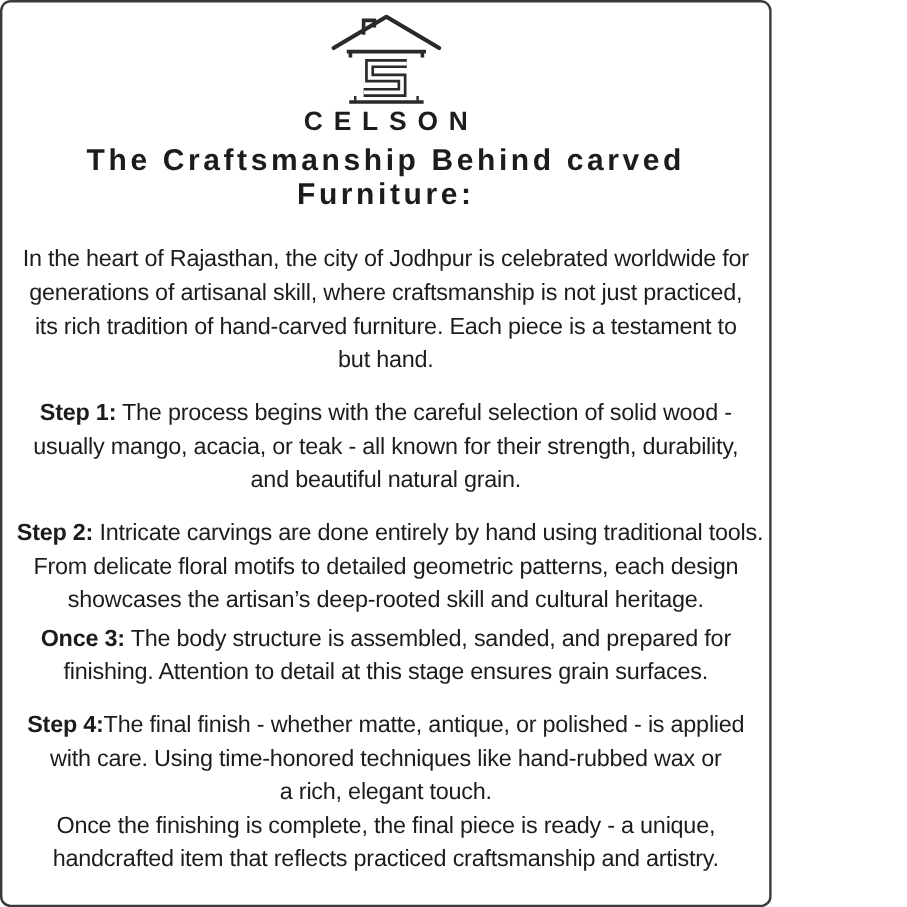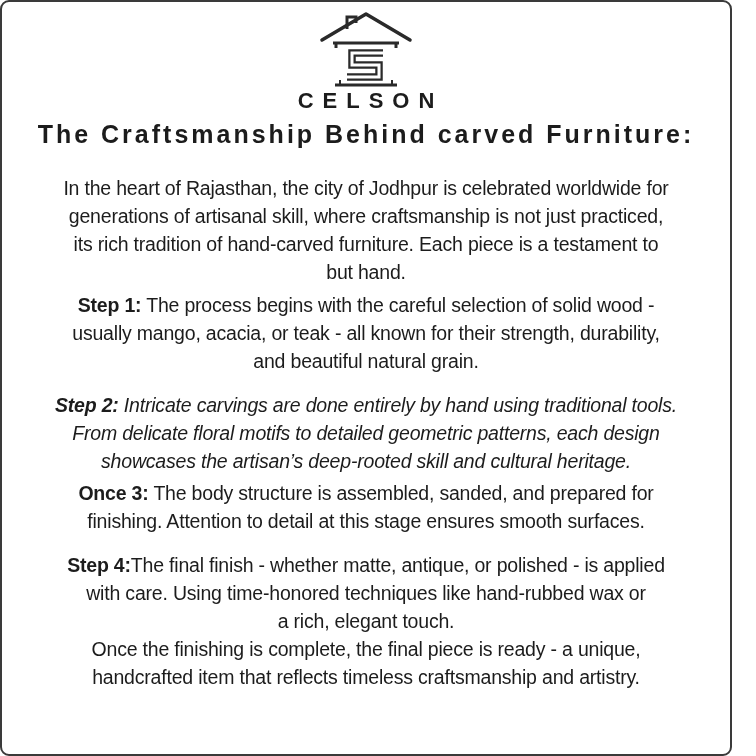--- a/index.html
+++ b/index.html
@@ -3,21 +3,21 @@
 <meta charset="utf-8">
 <style>
   :root{
     --text:#1c1c1c;
     --bg:#ffffff;
     --border:#3a3a3a;
   }
   html,body{margin:0;padding:0;background:#fff;}
   .card{
     position:relative;
-    width:732px;height:756px;
+    width:643px;height:756px;
     box-sizing:border-box;
     background:var(--bg);
     border:2px solid var(--border);
     border-radius:9px;
     font-family:"Liberation Sans", sans-serif;
     color:var(--text);
     padding:6px 12px 0 12px;
     overflow:hidden;
     text-align:center;
   }
@@ -29,22 +29,22 @@
   }
   .heading{
     margin-top:6px;
     font-size:25px;line-height:28px;font-weight:bold;
     letter-spacing:3px;
   }
   .para{margin:0;font-size:19.5px;line-height:28px;letter-spacing:-0.2px;}
   .para .ln{display:block;white-space:nowrap;}
   .para b{font-weight:bold;}
   .intro{margin-top:26px;}
-  .step-1{margin-top:5px;}
-  .step-2{margin-top:16px;font-style:italic;}
+  .step-1{margin-top:16px;}
+  .step-2{margin-top:16px;}
   .step-3{margin-top:4px;}
   .step-4{margin-top:16px;}
   .closing{margin-top:0;}
 </style>
 </head>
 <body>
 
 <div class="card">
 
   <div class="logo-wrap">
@@ -84,27 +84,27 @@
   </p>
 
   <p class="para step-2">
     <span class="ln"><b>Step 2:</b><span> Intricate carvings are done entirely by hand using traditional tools.</span></span>
     <span class="ln">From delicate floral motifs to detailed geometric patterns, each design</span>
     <span class="ln">showcases the artisan’s deep-rooted skill and cultural heritage.</span>
   </p>
 
   <p class="para step-3">
     <span class="ln"><b>Once 3:</b><span> The body structure is assembled, sanded, and prepared for</span></span>
-    <span class="ln">finishing. Attention to detail at this stage ensures smooth surfaces.</span>
+    <span class="ln">finishing. Attention to detail at this stage ensures grain surfaces.</span>
   </p>
 
   <p class="para step-4">
     <span class="ln"><b>Step 4:</b><span>The final finish - whether matte, antique, or polished - is applied</span></span>
     <span class="ln">with care. Using time-honored techniques like hand-rubbed wax or</span>
     <span class="ln">a rich, elegant touch.</span>
   </p>
 
   <p class="para closing">
     <span class="ln">Once the finishing is complete, the final piece is ready - a unique,</span>
-    <span class="ln">handcrafted item that reflects timeless craftsmanship and artistry.</span>
+    <span class="ln">handcrafted item that reflects practiced craftsmanship and artistry.</span>
   </p>
 
 </div>
 
 </body></html>

